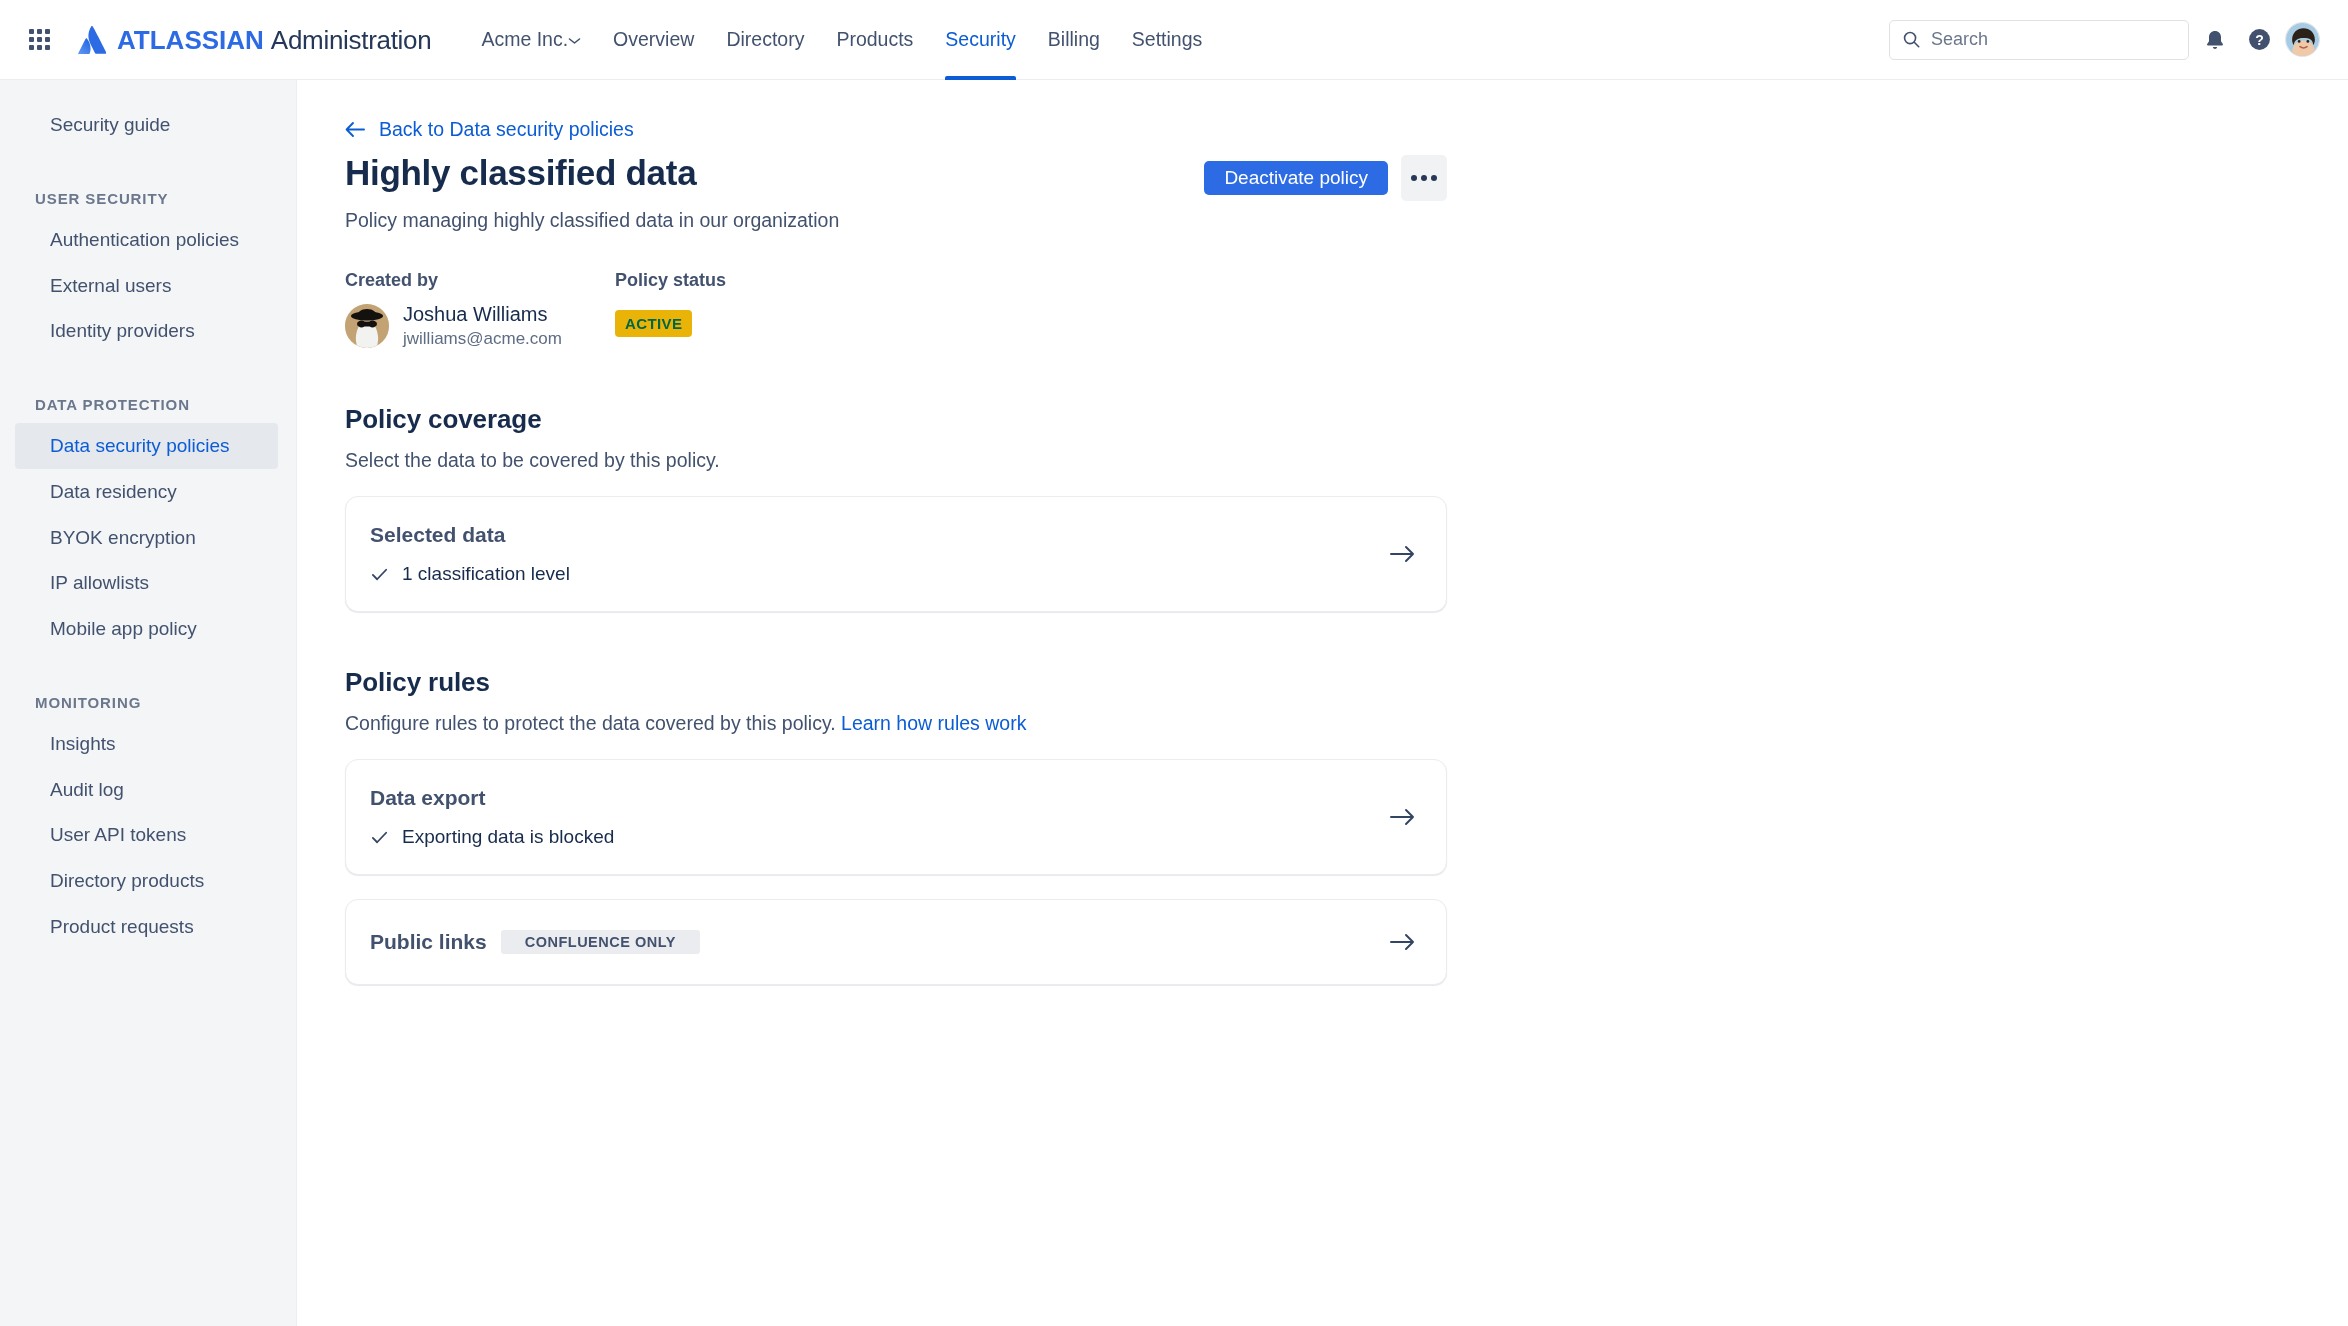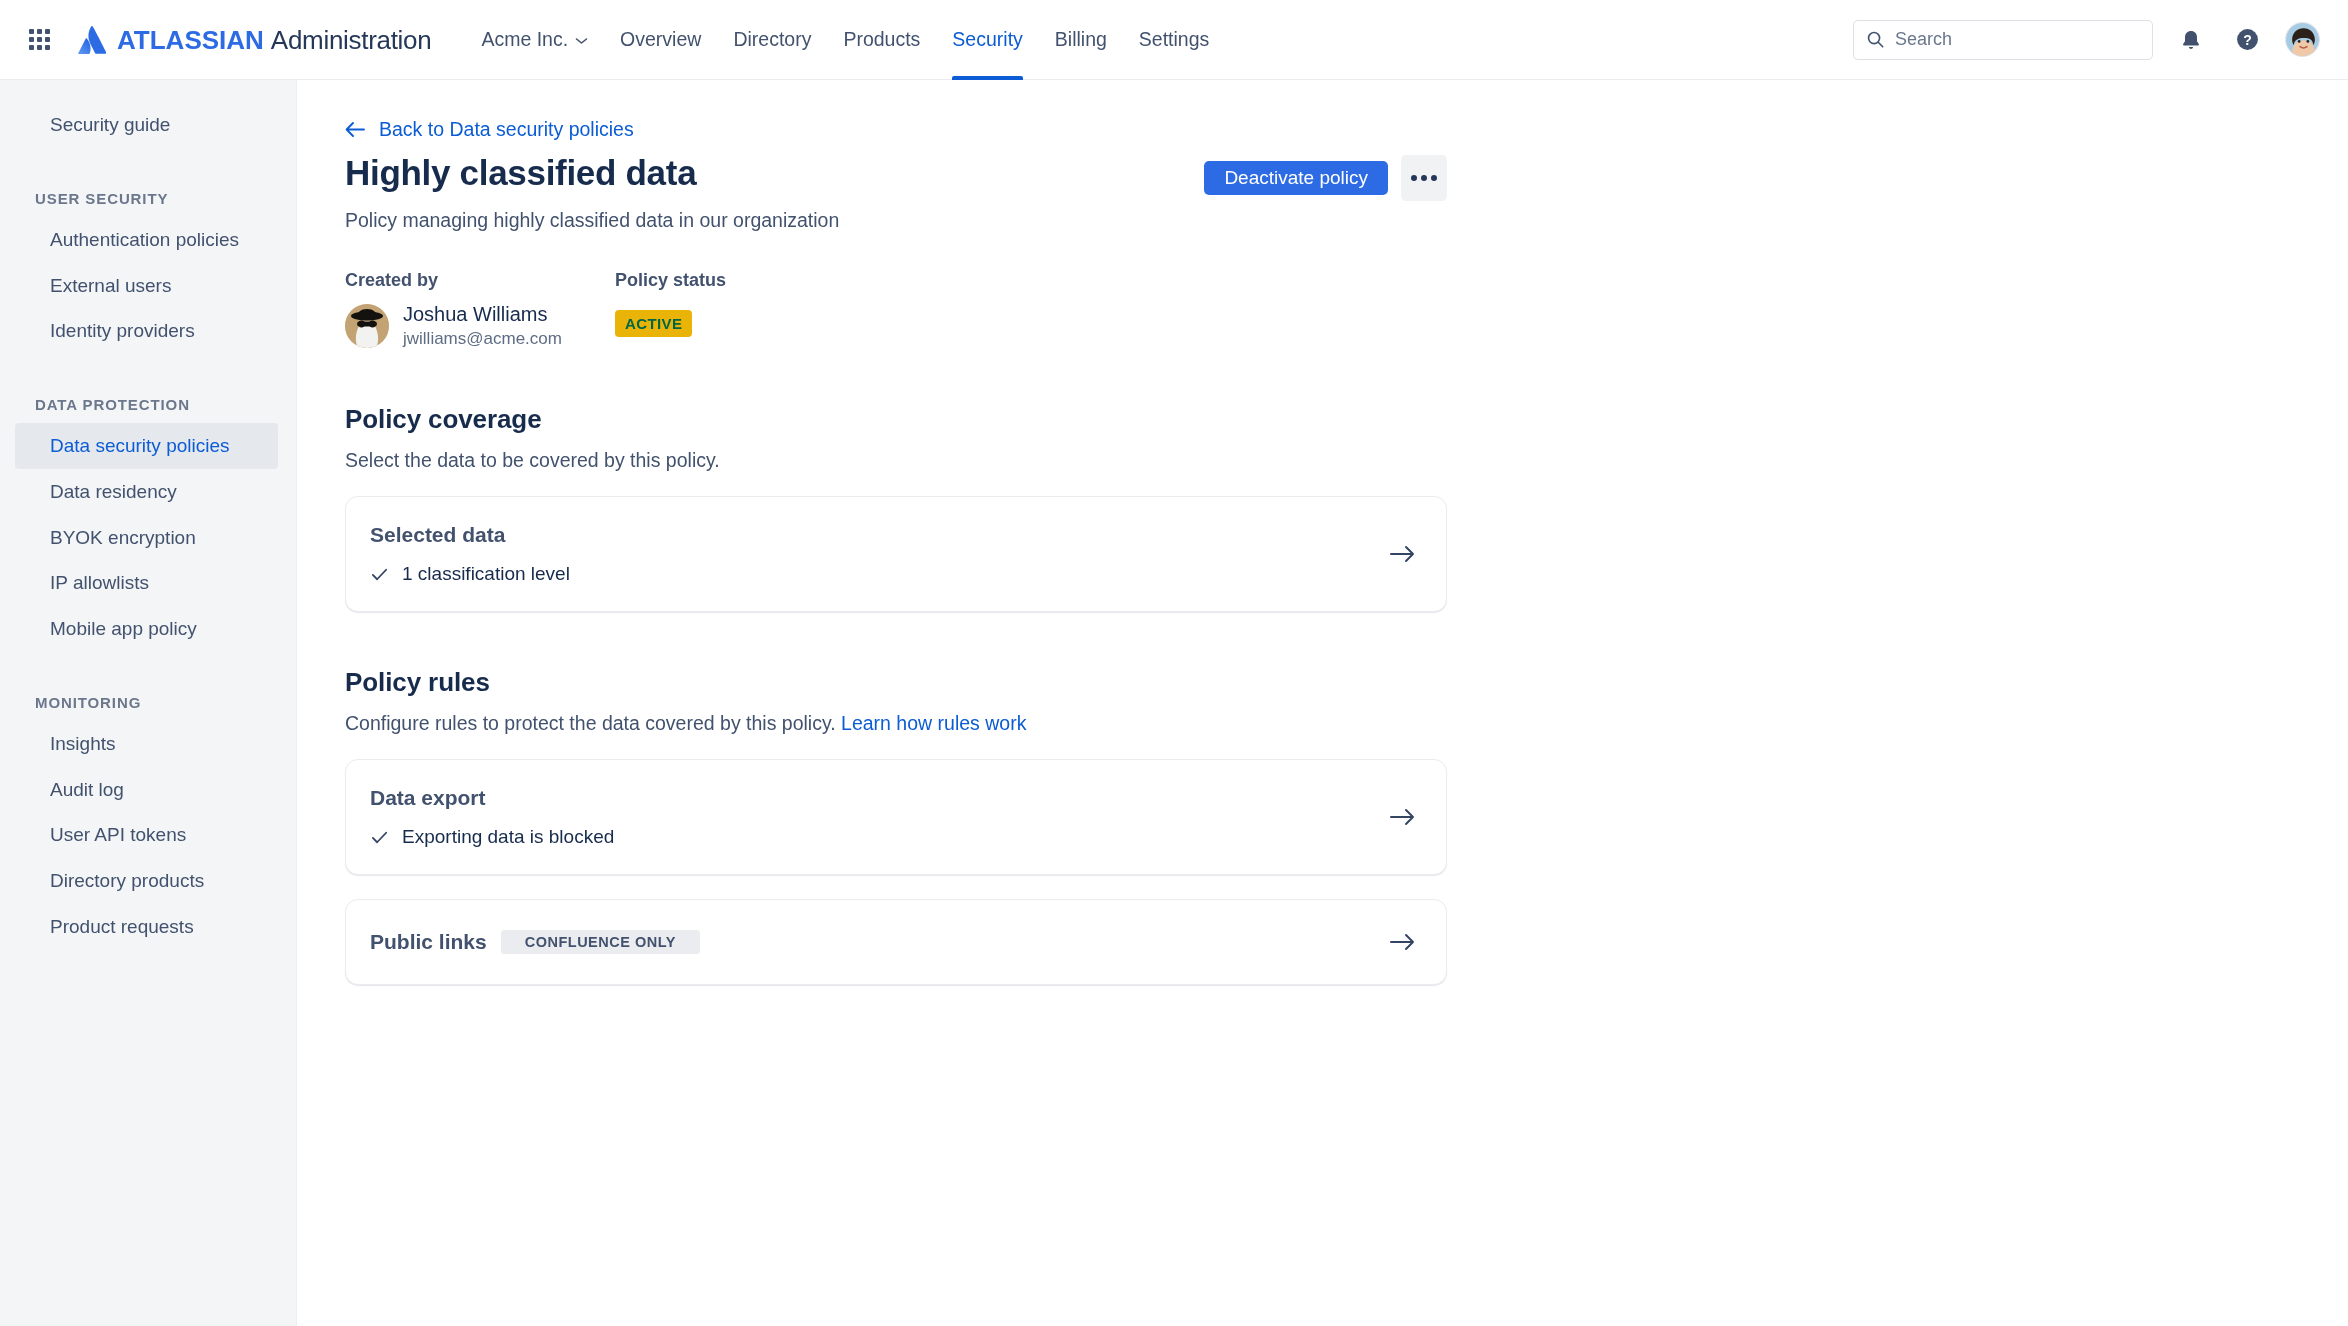--- a/index.html
+++ b/index.html
@@ -75,41 +75,41 @@
     position: relative;
     height: 80px;
     display: flex;
     align-items: center;
     padding: 0 16px;
     font-size: 19.5px;
     color: #42526E;
     white-space: nowrap;
     cursor: pointer;
   }
-  .nav-item.org { gap: 7px; }
+  .nav-item.org { }
   .nav-item.active { color: #0B5CD5; }
   .nav-item.active::after {
     content: "";
     position: absolute;
     left: 16px; right: 16px; bottom: 0;
     height: 4px;
     background: #0B5CD5;
     border-radius: 2px 2px 0 0;
   }
   .chev {
     width: 13px; height: 8px;
     flex: 0 0 auto;
     margin-top: 3px;
   }
 
   .topnav-right {
     margin-left: auto;
     display: flex;
     align-items: center;
-    gap: 20px;
+    gap: 8px;
   }
 
   .search-box {
     width: 300px;
     height: 40px;
     border: 1.5px solid #DFE1E6;
     border-radius: 5px;
     display: flex;
     align-items: center;
     padding: 0 12px;

